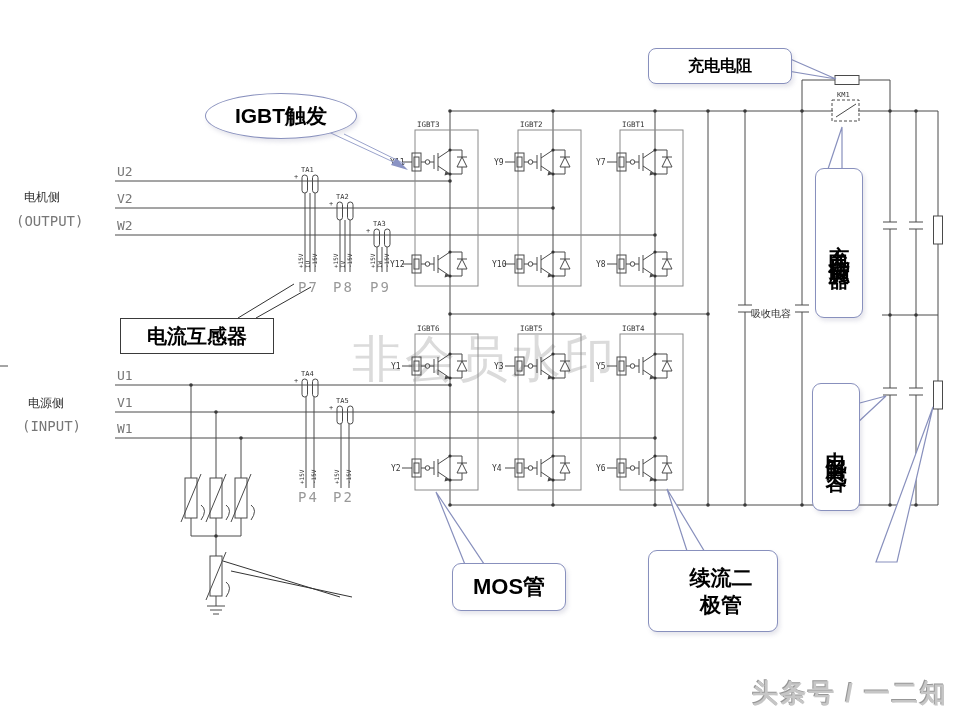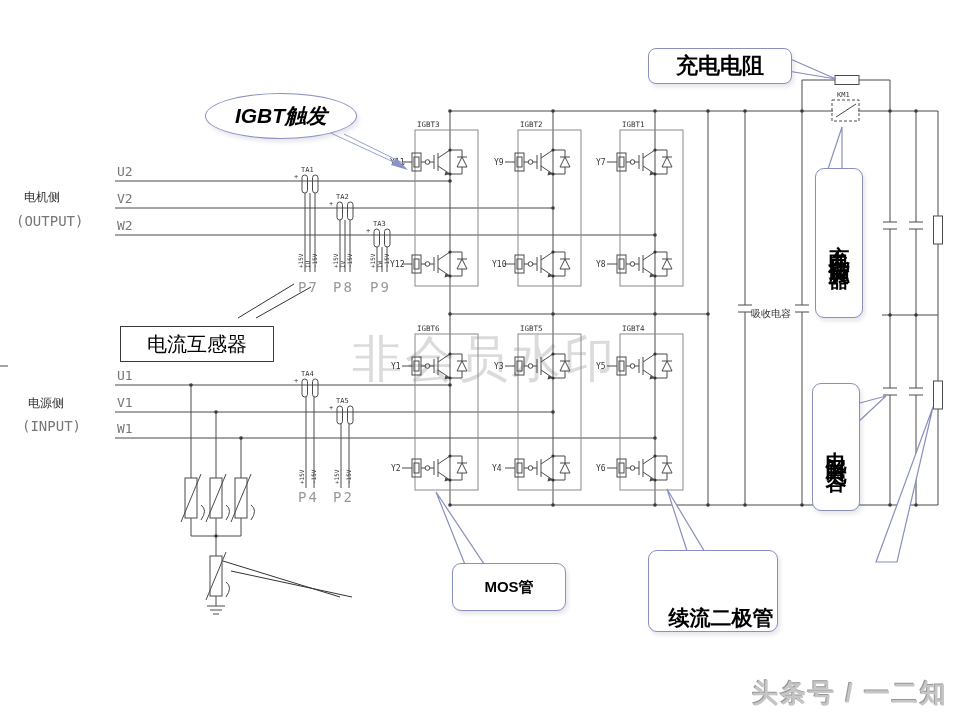--- a/index.html
+++ b/index.html
@@ -12,26 +12,26 @@
   .cad{font-family:"DejaVu Sans Mono",monospace;fill:#555;}
   .t6{font-size:6px;} .t7{font-size:7px;} .t75{font-size:7.5px;} .t8{font-size:8px;}
   .t10{font-size:10px;} .t12{font-size:12px;} .t13{font-size:13px;} .t14{font-size:14px;}
   .dk{fill:#333;} .gy{fill:#999;letter-spacing:2px;} .md{fill:#777;}
   .tail{fill:#ffffff;stroke:#8890bd;stroke-width:1.2;}
   .tailline{stroke:#9aa3cc;stroke-width:1;fill:none;}
   .callline{stroke:#333;stroke-width:1;fill:none;}
   .bubble{position:absolute;z-index:3;background:#fff;border:1.4px solid #8890bd;border-radius:9px;
           box-shadow:2px 3px 4px rgba(110,110,150,0.18);display:flex;align-items:center;justify-content:center;
           font-weight:bold;color:#000;}
-  .plainbox{position:absolute;z-index:3;background:#fff;border:1.5px solid #3a3a3a;display:flex;align-items:center;justify-content:center;font-weight:normal;color:#000;margin-top:8px;}
-  .ellipse{border-radius:50%;font-style:italic;}
+  .plainbox{position:absolute;z-index:3;background:#fff;border:1.5px solid #3a3a3a;display:flex;align-items:center;justify-content:center;font-weight:bold;color:#000;}
+  .ellipse{border-radius:50%;}
   .vtext{writing-mode:vertical-rl;text-orientation:upright;letter-spacing:6px;}
   #wm-footer{position:absolute;right:12px;top:676px;z-index:4;font-size:26px;font-weight:bold;color:#c6c6c6;
              text-shadow:-1px -1px 0 #979797,1px 1px 0 #ffffff;letter-spacing:2px;margin-left:6px;}
-  .two-line{flex-direction:row;align-items:flex-end;justify-content:center;padding-left:16px;line-height:1.3;}
+  .two-line{flex-direction:column;align-items:center;justify-content:center;padding-left:16px;line-height:1.3;}
 </style>
 </head>
 <body>
 
 <div id="stage">
 
   <div id="wm-center">非会员水印</div>
 
   <svg id="schem" width="960" height="720" viewBox="0 0 960 720">
     <defs>
@@ -251,21 +251,21 @@
       <polygon class="tail" points="876,562 933,407 897,562"></polygon>
       <polygon class="tail" points="688,554 667,489 706,554"></polygon>
       <polygon class="tail" points="466,567 436,492 486,567"></polygon>
     </g>
   </svg>
 
   <div class="bubble ellipse" style="left:205px;top:93px;width:150px;height:44px;font-size:21px;">
     <span>IGBT触发</span>
   </div>
 
-  <div class="bubble" style="left:648px;top:48px;width:142px;height:34px;font-size:22px;border-radius:8px;">
+  <div class="bubble" style="left:648px;top:48px;width:142px;height:34px;font-size:16px;border-radius:8px;">
     <span>充电电阻</span>
   </div>
 
   <div class="bubble" style="left:815px;top:168px;width:46px;height:148px;font-size:21px;">
     <span class="vtext">充电接触器</span>
   </div>
 
   <div class="plainbox" style="left:120px;top:318px;width:152px;height:34px;font-size:20px;">
     <span>电流互感器</span>
   </div>
@@ -274,18 +274,18 @@
   <div class="bubble" style="left:812px;top:383px;width:46px;height:126px;font-size:21px;">
     <span class="vtext">电解电容</span>
   </div>
 
 
   <div class="bubble two-line" style="left:648px;top:550px;width:112px;height:80px;font-size:21px;">
     <div>续流二</div>
     <div>极管</div>
   </div>
 
-  <div class="bubble" style="left:452px;top:563px;width:112px;height:46px;font-size:15px;">
+  <div class="bubble" style="left:452px;top:563px;width:112px;height:46px;font-size:22px;">
     <span>MOS管</span>
   </div>
 
   <div id="wm-footer">头条号 / 一二知</div>
 </div>
 
 </body></html>

